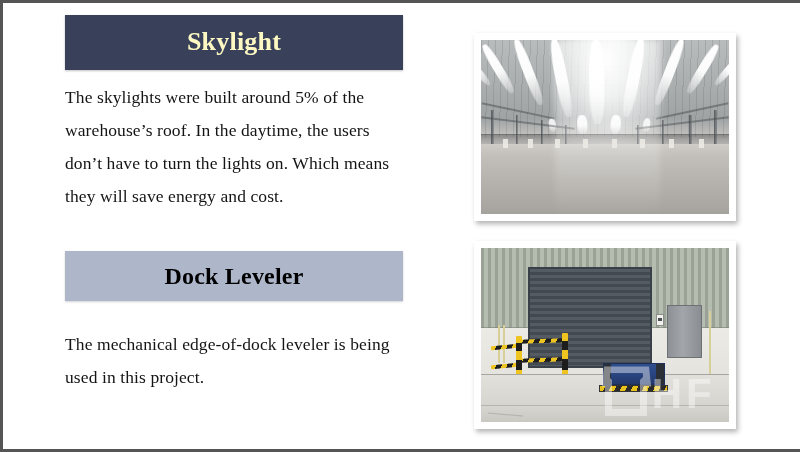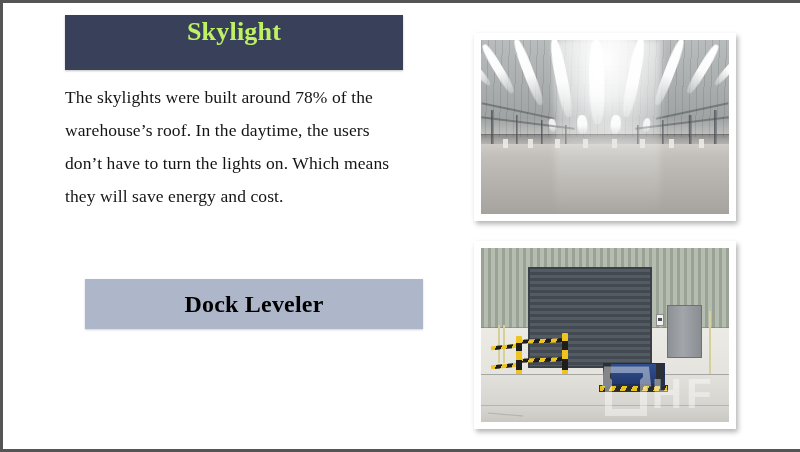--- a/index.html
+++ b/index.html
@@ -44,23 +44,23 @@
     line-height: 1.1;
     position: relative;
   }
   .section-header .hdr-text {
     display: block;
   }
 
   #skylight-header {
     height: 55px;
     background: #39415a;
-    color: #bef264;
+    color: #fef9c3;
     font-size: 26px;
-    padding-top: 3px;
+    padding-top: 13px;
     box-shadow: 0 1px 2px rgba(0,0,0,0.25);
   }
 
   #dock-header {
     height: 50px;
     background: #aeb7ca;
     color: #000000;
     font-size: 24px;
     padding-top: 12px;
     box-shadow: 0 1px 2px rgba(0,0,0,0.18);
@@ -77,23 +77,22 @@
   #skylight-body {
     position: absolute;
     left: 62px;
     top: 78px;
     width: 345px;
   }
 
   #dock-section {
     position: absolute;
     left: 62px;
-    top: 276px;
+    top: 248px;
     width: 338px;
-    margin-left: 20px;
   }
 
   #dock-body {
     position: absolute;
     left: 62px;
     top: 325px;
     width: 340px;
   }
 
   
@@ -428,28 +427,29 @@
 <body>
 
 <div id="slide">
 
   <div id="left-column">
     <div id="skylight-header" class="section-header">
       <span class="hdr-text">Skylight</span>
     </div>
   </div>
 
-  <div id="skylight-body" class="body-text">The skylights were built around 78% of the warehouse’s roof. In the daytime, the users don’t have to turn the lights on. Which means they will save energy and cost.</div>
+  <div id="skylight-body" class="body-text">The skylights were built around 5% of the warehouse’s roof. In the daytime, the users don’t have to turn the lights on. Which means they will save energy and cost.</div>
 
   <div id="dock-section">
     <div id="dock-header" class="section-header">
       <span class="hdr-text">Dock Leveler</span>
     </div>
   </div>
 
+  <div id="dock-body" class="body-text">The mechanical edge-of-dock leveler is being used in this project.</div>
 
   <div id="photo-warehouse" class="photo-frame">
     <div class="photo-inner">
       <div class="wh-scene"></div>
       <div class="wh-roof"></div>
 
       <div class="sky-strip" style="left:44%;top:0%;width:6%;height:48%;transform:rotate(-1deg);"></div>
       <div class="sky-strip" style="left:33%;top:-2%;width:5%;height:46%;transform:rotate(-11deg);"></div>
       <div class="sky-strip" style="left:56%;top:-2%;width:5%;height:46%;transform:rotate(11deg);"></div>
       <div class="sky-strip" style="left:22%;top:-3%;width:4%;height:40%;transform:rotate(-21deg);"></div>

